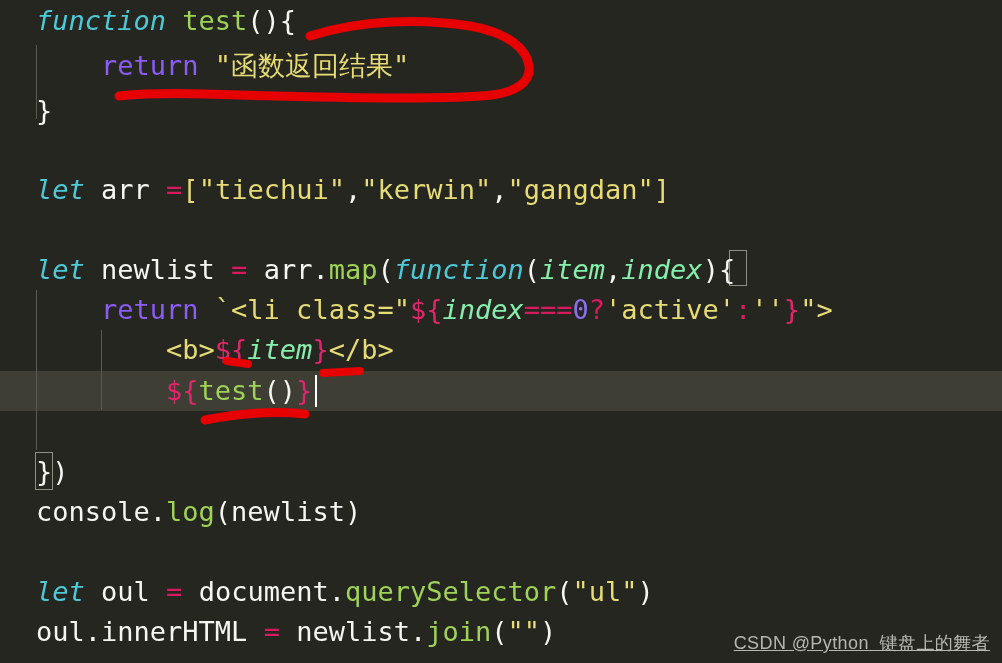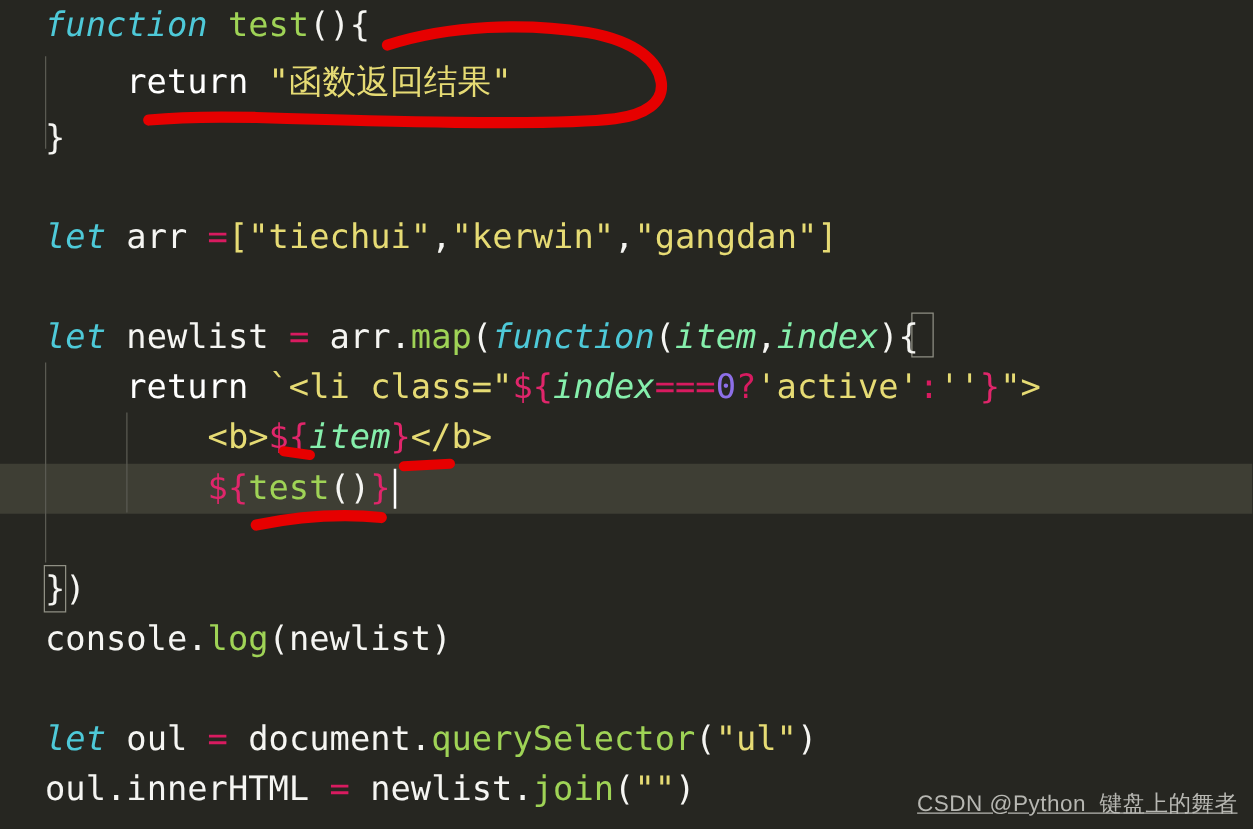--- a/index.html
+++ b/index.html
@@ -70,21 +70,21 @@
     box-sizing: border-box;
     pointer-events: none;
   }
 
   
   .t-kw        { color: #4ec9d8; font-style: italic; }   
   .t-fn        { color: #9fd356; }                        
   .t-plain     { color: #f5f5f2; }                        
   .t-str       { color: #e6db74; }                        
   .t-op        { color: #d81b60; }                        
-  .t-return    { color: #ffffff; }                        
+  .t-return    { color: #8b5cf6; }                        
   .t-param     { color: #86efac; font-style: italic; }    
   .t-num       { color: #8d6fe8; }                        
   .t-tpl       { color: #e0266b; }                        
   .t-tag       { color: #e6db74; }                        
 
   
   .caret {
     position: absolute;
     width: 2px;
     background: #ffffff;

